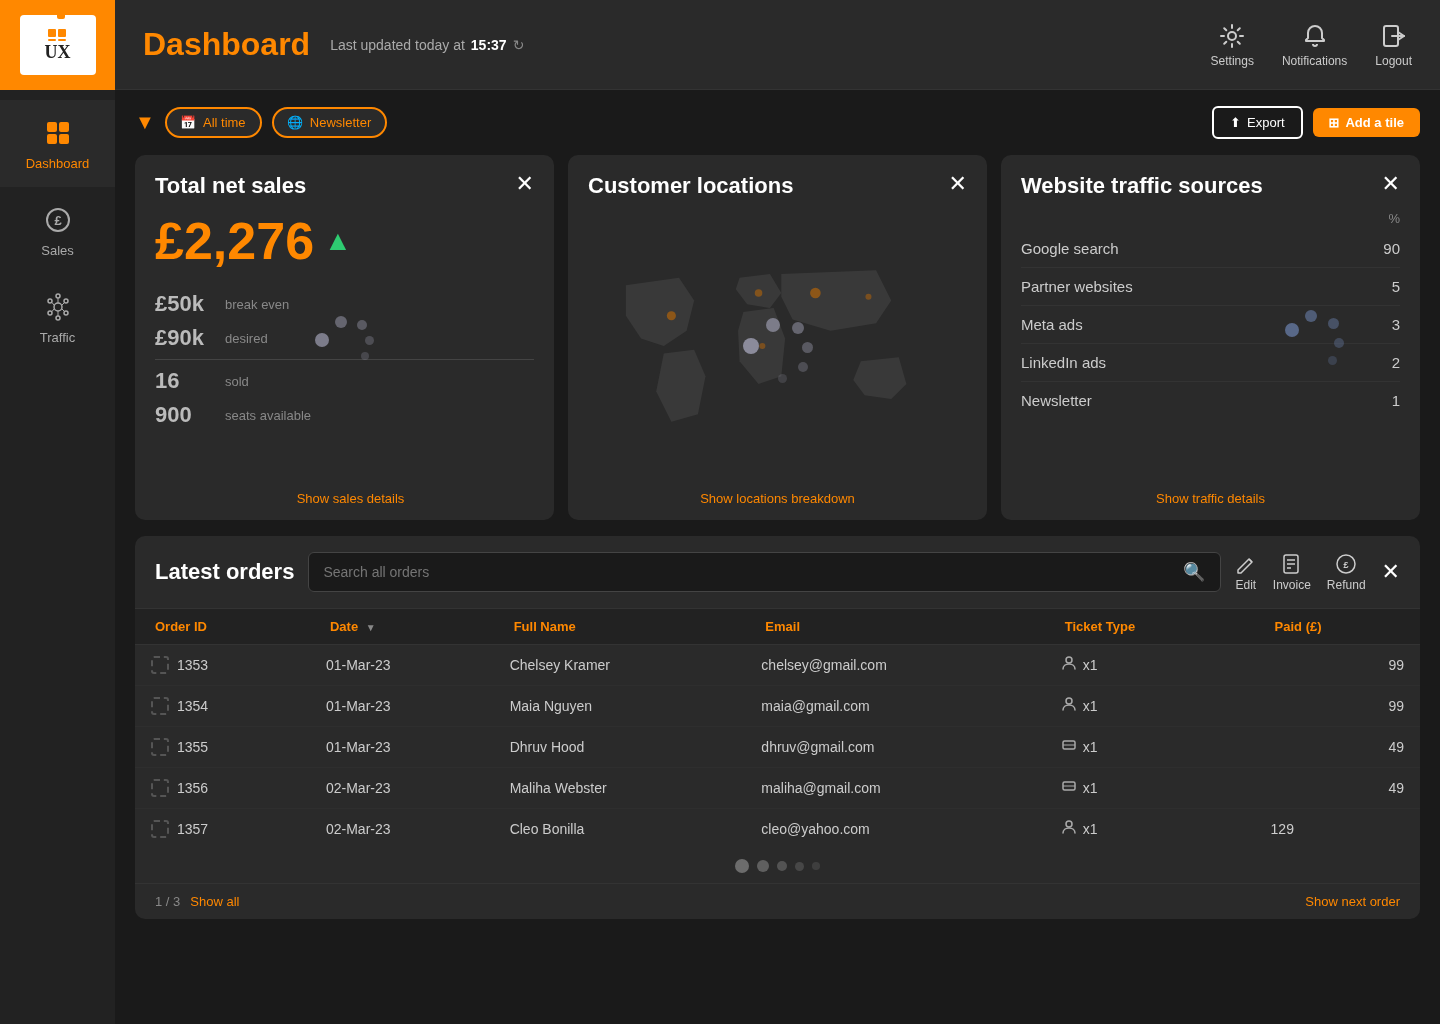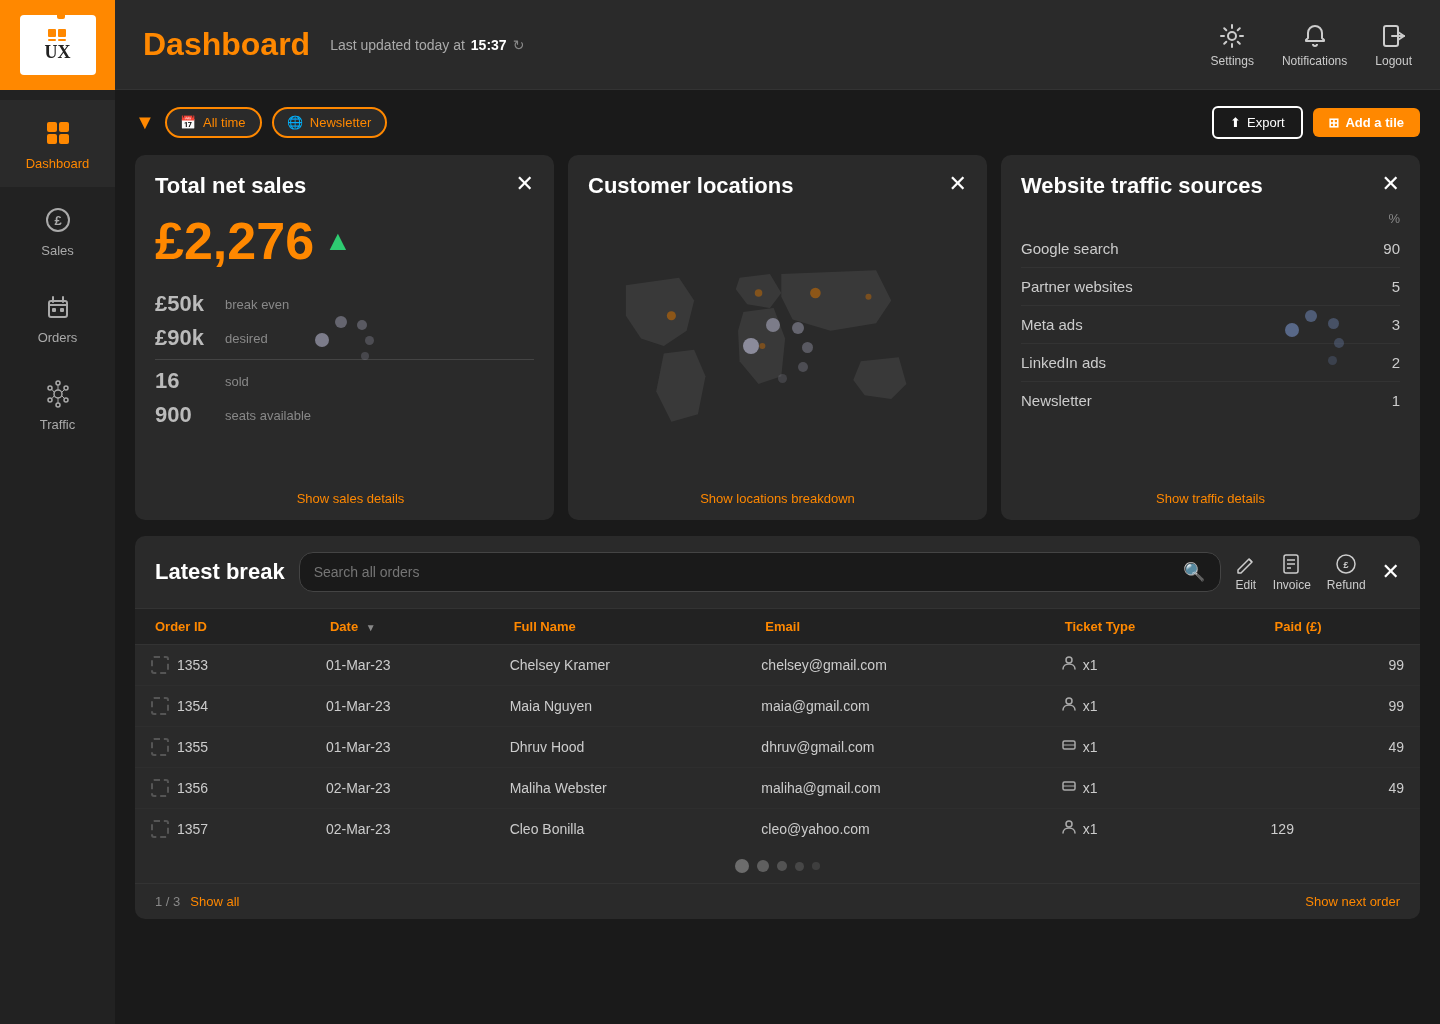--- a/index.html
+++ b/index.html
@@ -278,21 +278,21 @@
     .orders-title {
       font-size: 22px;
       font-weight: 700;
       color: #fff;
       white-space: nowrap;
     }
     .orders-search {
       flex: 1;
       background: #1a1a1a;
       border: 1px solid #444;
-      border-radius: 14px;
+      border-radius: 6px;
       color: #fff;
       padding: 8px 14px;
       font-size: 14px;
       display: flex;
       align-items: center;
       gap: 8px;
     }
     .orders-search input {
       background: transparent;
       border: none;
@@ -410,32 +410,20 @@
     <div class="sidebar-item">
       <div class="sidebar-icon">
         <svg viewBox="0 0 28 28" fill="none" xmlns="http://www.w3.org/2000/svg">
           <circle cx="14" cy="14" r="11" stroke="#aaa" stroke-width="2"></circle>
           <text x="14" y="19" text-anchor="middle" fill="#aaa" font-size="13" font-weight="700">£</text>
         </svg>
       </div>
       <span style="font-size:13px;color:#aaa;">Sales</span>
     </div>
 
-    <div class="sidebar-item">
-      <div class="sidebar-icon">
-        <svg viewBox="0 0 28 28" fill="none" xmlns="http://www.w3.org/2000/svg">
-          <rect x="5" y="8" width="18" height="16" rx="2" stroke="#aaa" stroke-width="2"></rect>
-          <path d="M5 12h18" stroke="#aaa" stroke-width="2"></path>
-          <path d="M9 4v5M19 4v5" stroke="#aaa" stroke-width="2" stroke-linecap="round"></path>
-          <rect x="8" y="15" width="4" height="4" rx="1" fill="#aaa"></rect>
-          <rect x="16" y="15" width="4" height="4" rx="1" fill="#aaa"></rect>
-        </svg>
-      </div>
-      <span style="font-size:13px;color:#aaa;">Orders</span>
-    </div>
 
     <div class="sidebar-item">
       <div class="sidebar-icon">
         <svg viewBox="0 0 28 28" fill="none" xmlns="http://www.w3.org/2000/svg">
           <circle cx="14" cy="14" r="4" stroke="#aaa" stroke-width="1.5"></circle>
           <circle cx="6" cy="8" r="2" stroke="#aaa" stroke-width="1.5"></circle>
           <circle cx="22" cy="8" r="2" stroke="#aaa" stroke-width="1.5"></circle>
           <circle cx="6" cy="20" r="2" stroke="#aaa" stroke-width="1.5"></circle>
           <circle cx="22" cy="20" r="2" stroke="#aaa" stroke-width="1.5"></circle>
           <circle cx="14" cy="3" r="2" stroke="#aaa" stroke-width="1.5"></circle>
@@ -642,21 +630,21 @@
           </div>
         </div>
         <div class="show-link" style="position:absolute; bottom:14px; left:0; right:0;">
           <span>Show traffic details</span>
         </div>
       </div>
     </div>
 
     <div class="orders-section">
       <div class="orders-header">
-        <span class="orders-title">Latest break</span>
+        <span class="orders-title">Latest orders</span>
         <div class="orders-search">
           <input type="text" placeholder="Search all orders" style="">
           <span class="orders-search-icon">🔍</span>
         </div>
         <div class="orders-actions">
           <button class="orders-action-btn">
             <svg viewBox="0 0 22 22" fill="none">
               <path d="M3 17l11-11 3 3-11 11H3v-3z" stroke="#ccc" stroke-width="1.5" stroke-linejoin="round"></path>
               <path d="M14 6l3 3" stroke="#ccc" stroke-width="1.5"></path>
             </svg>

